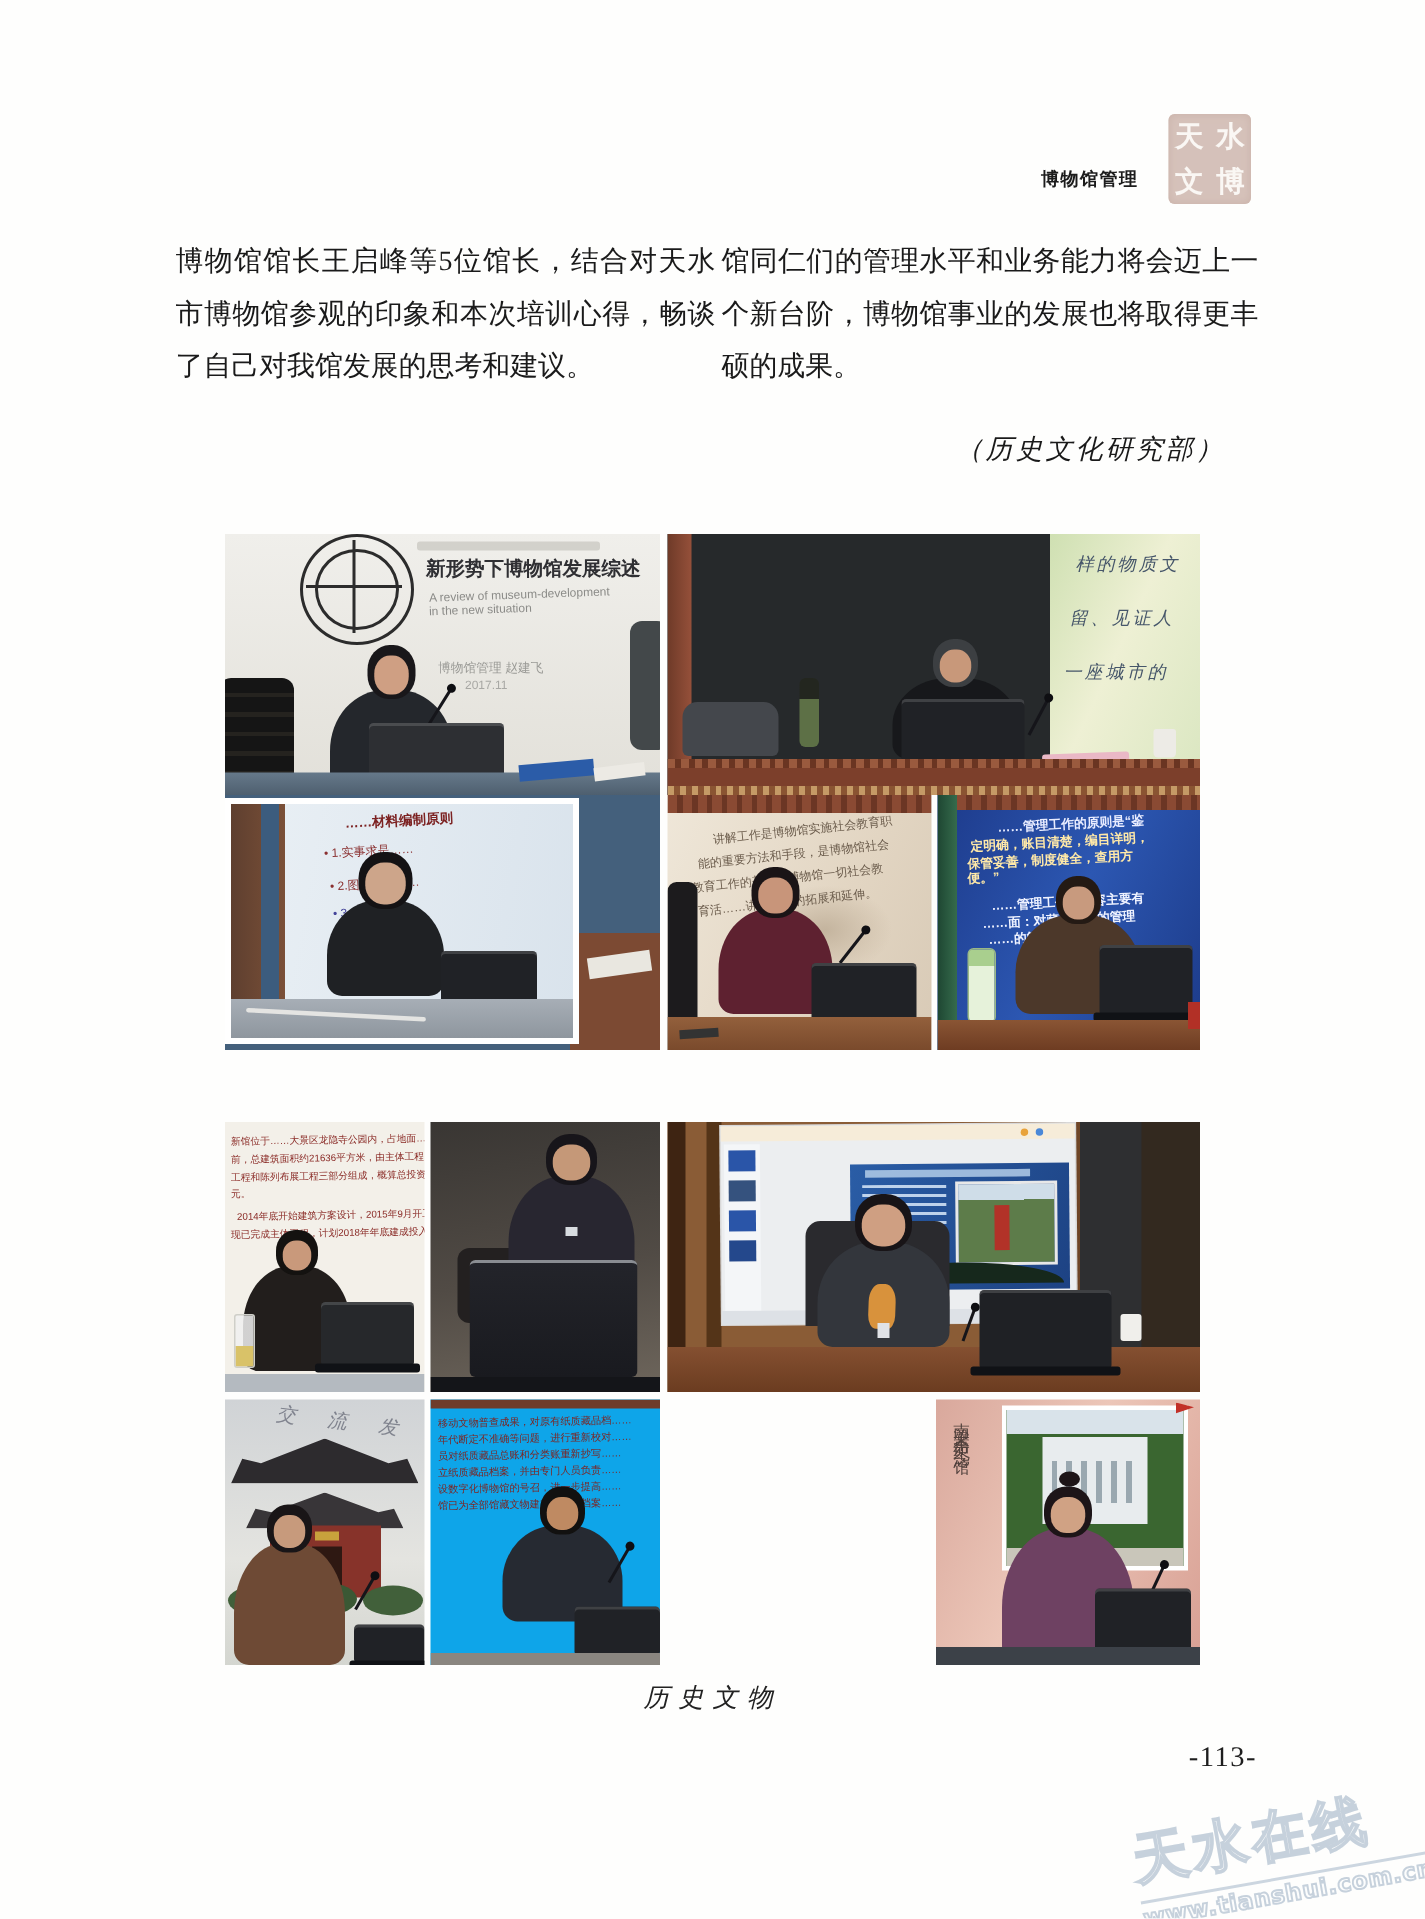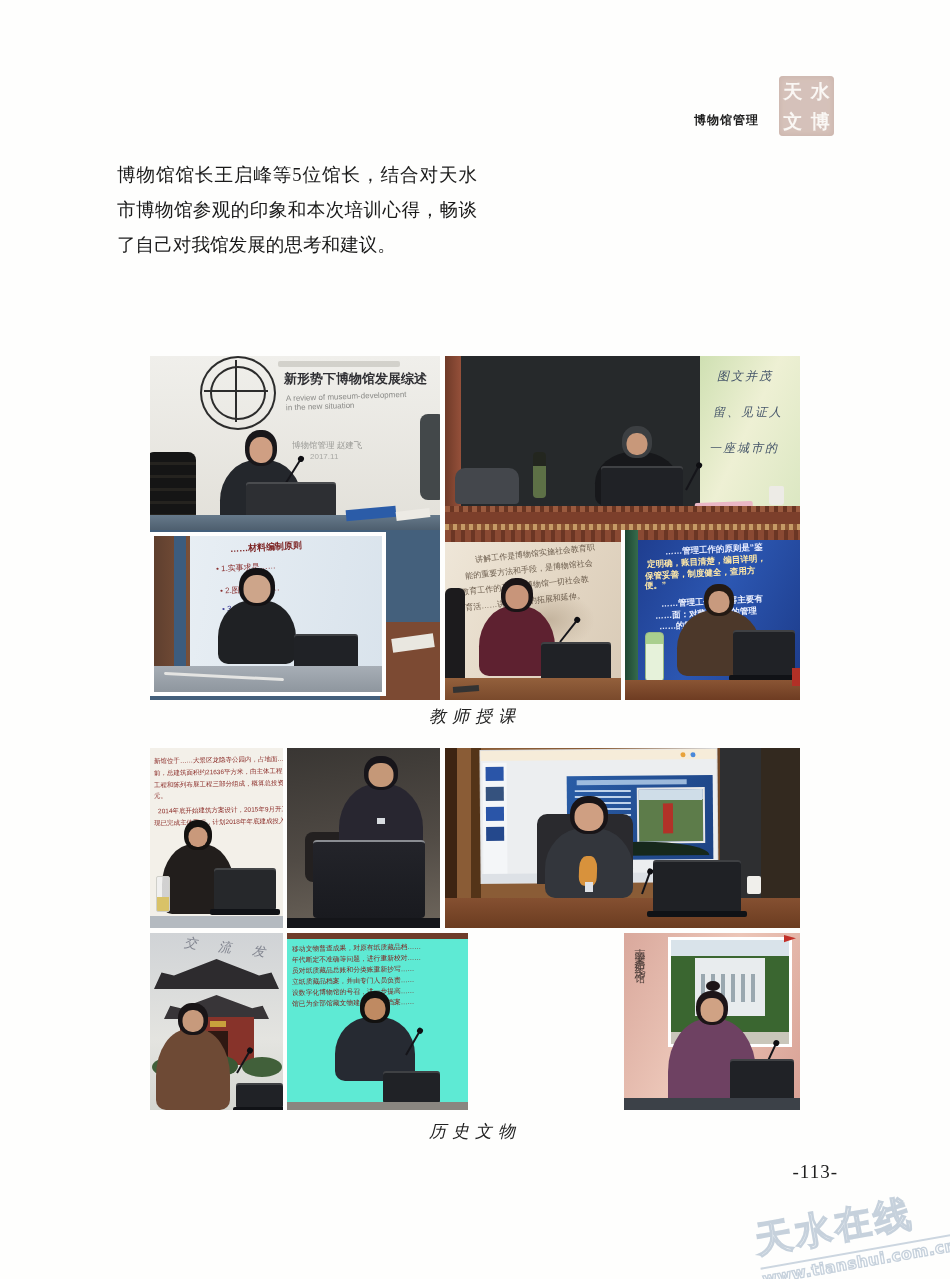--- a/index.html
+++ b/index.html
@@ -43,20 +43,24 @@
               font-size:19px;line-height:1;color:#faf6f2;font-weight:bold;">
     <span>天</span>
     <span>水</span>
     <span>文</span>
     <span>博</span>
   </div>
 
   <div class="abs col" style="left:117px;top:157px;width:360px;">
     <p>博物馆馆长王启峰等5位馆长，结合对天水市博物馆参观的印象和本次培训心得，畅谈了自己对我馆发展的思考和建议。</p>
   </div>
+  <div class="abs col" style="left:481px;top:157px;width:358px;">
+    <p>馆同仁们的管理水平和业务能力将会迈上一个新台阶，博物馆事业的发展也将取得更丰硕的成果。</p>
+    <p class="kai" style="margin-top:20px;text-align:right;padding-right:22px;font-size:18px;letter-spacing:2px;">（历史文化研究部）</p>
+  </div>
 
   <div class="abs" style="left:150px;top:356px;width:650px;height:344px;">
 
     <div class="ph" style="left:0;top:0;width:290px;height:174px;background:linear-gradient(180deg,#f0efeb,#e2e0d9);">
       <div class="abs" style="left:128px;top:5px;width:122px;height:6px;background:#c6c4be;opacity:.7;border-radius:2px;"></div>
       <div class="abs" style="left:50px;top:0;width:72px;height:70px;border:2px solid #2c2c2c;border-radius:50%;"></div>
       <div class="abs" style="left:60px;top:10px;width:52px;height:50px;border:2px solid #2c2c2c;border-radius:50%;"></div>
       <div class="abs" style="left:85px;top:4px;width:2px;height:62px;background:#2c2c2c;"></div>
       <div class="abs" style="left:54px;top:34px;width:64px;height:2px;background:#2c2c2c;"></div>
       <div class="scrline" style="left:134px;top:14px;font-size:13px;font-weight:700;color:#2f2f33;">新形势下博物馆发展综述</div>
@@ -89,21 +93,21 @@
           <div class="laptop" style="left:140px;top:98px;width:64px;height:40px;"></div>
           <div class="abs" style="left:0;bottom:0;width:100%;height:26px;background:linear-gradient(180deg,#a7aeb6,#8e969e);"></div>
           <div class="abs" style="left:10px;bottom:14px;width:120px;height:3px;background:#e4e4e2;border-radius:2px;transform:rotate(3deg);"></div>
         </div>
       </div>
     </div>
 
     <div class="ph" style="left:295px;top:0;width:355px;height:174px;background:#26292b;">
       <div class="abs" style="left:0;top:0;width:16px;height:100%;background:linear-gradient(90deg,#6e3a28,#95503a);"></div>
       <div class="abs" style="right:0;top:0;width:100px;height:100%;background:linear-gradient(115deg,#cfe0b2,#eef0d4 45%,#d9e6c0);"></div>
-      <div class="scrline kai" style="left:272px;top:12px;font-size:12px;color:#46566a;letter-spacing:2px;font-family:'Liberation Serif',serif;">图文并茂</div>
+      <div class="scrline kai" style="left:272px;top:12px;font-size:12px;color:#46566a;letter-spacing:2px;font-family:'Liberation Serif',serif;">样的物质文</div>
       <div class="scrline kai" style="left:268px;top:48px;font-size:12px;color:#46566a;letter-spacing:2px;font-family:'Liberation Serif',serif;">留、见证人</div>
       <div class="scrline kai" style="left:264px;top:84px;font-size:12px;color:#46566a;letter-spacing:2px;font-family:'Liberation Serif',serif;">一座城市的</div>
       <div class="person" style="left:150px;top:96px;width:84px;height:54px;background:#17181b;--hw:30px;--hh:32px;--hair:#3c3f42;--skin:#c8987a;"></div>
       <div class="abs" style="left:188px;top:112px;width:10px;height:8px;background:#8fa4c0;"></div>
       <div class="mic" style="left:240px;top:108px;height:26px;transform:rotate(28deg);"></div>
       <div class="abs" style="left:10px;top:112px;width:64px;height:36px;background:#44474c;border-radius:10px 10px 4px 4px;"></div>
       <div class="abs" style="left:88px;top:96px;width:13px;height:46px;background:linear-gradient(180deg,#23261f 0 30%,#5d7046 30%);border-radius:4px;"></div>
       <div class="laptop" style="left:156px;top:110px;width:82px;height:42px;"></div>
       <div class="abs" style="left:250px;top:146px;width:58px;height:20px;background:#eab8c6;transform:rotate(-2deg);border-radius:2px;
                   display:flex;align-items:center;justify-content:center;">
@@ -141,21 +145,20 @@
       <div class="scrline" style="left:30px;top:78px;font-size:8.5px;font-weight:bold;color:#eef2ff;transform:rotate(-3deg);">……面：对藏品本身的管理</div>
       <div class="scrline" style="left:34px;top:90px;font-size:8.5px;font-weight:bold;color:#eef2ff;transform:rotate(-3deg);">……的管理。</div>
       <div class="person" style="left:52px;top:80px;width:84px;height:66px;background:#4c382a;--hw:30px;--hh:32px;--hair:#241a14;--skin:#c89a7e;"></div>
       <div class="abs" style="left:20px;top:102px;width:17px;height:48px;background:linear-gradient(180deg,#a9cf8e 0 11px,#e6f2da 11px);border:1px solid #9ab886;border-radius:4px;"></div>
       <div class="laptop" style="left:108px;top:100px;width:62px;height:46px;"></div>
       <div class="abs" style="left:0;bottom:0;width:100%;height:20px;background:linear-gradient(180deg,#8a5534,#6e3c22);"></div>
       <div class="abs" style="right:0;bottom:14px;width:8px;height:18px;background:#b23026;"></div>
     </div>
   </div>
 
-  <div class="caption" style="top:705px;">教师授课</div>
 
   <div class="abs" style="left:150px;top:748px;width:650px;height:362px;">
 
     <div class="ph" style="left:0;top:0;width:133px;height:180px;background:#f3f0e9;">
       <div class="scrline" style="left:4px;top:8px;font-size:6.5px;color:#8a2a26;transform:rotate(-1deg);">新馆位于……大景区龙隐寺公园内，占地面……</div>
       <div class="scrline" style="left:4px;top:20px;font-size:6.5px;color:#8a2a26;transform:rotate(-1deg);">前，总建筑面积约21636平方米，由主体工程……</div>
       <div class="scrline" style="left:4px;top:32px;font-size:6.5px;color:#8a2a26;transform:rotate(-1deg);">工程和陈列布展工程三部分组成，概算总投资……</div>
       <div class="scrline" style="left:4px;top:44px;font-size:6.5px;color:#8a2a26;transform:rotate(-1deg);">元。</div>
       <div class="scrline" style="left:8px;top:58px;font-size:6.5px;color:#8a2a26;transform:rotate(-1deg);">2014年底开始建筑方案设计，2015年9月开工建……</div>
       <div class="scrline" style="left:4px;top:70px;font-size:6.5px;color:#8a2a26;transform:rotate(-1deg);">现已完成主体工程，计划2018年年底建成投入……</div>
@@ -181,21 +184,21 @@
       <div class="abs" style="left:60px;top:88px;width:16px;height:6px;background:#c8a23c;"></div>
       <div class="abs" style="left:58px;top:98px;width:20px;height:34px;background:#2e1812;"></div>
       <div class="abs" style="left:2px;top:124px;width:40px;height:20px;background:#41603a;border-radius:50%;"></div>
       <div class="abs" style="left:44px;top:122px;width:44px;height:22px;background:#3a5834;border-radius:50%;"></div>
       <div class="abs" style="left:92px;top:124px;width:40px;height:20px;background:#41603a;border-radius:50%;"></div>
       <div class="person" style="left:6px;top:96px;width:74px;height:81px;background:#6e4a35;--hw:30px;--hh:32px;--hair:#191517;--skin:#c79a7c;"></div>
       <div class="mic" style="left:86px;top:116px;height:24px;transform:rotate(30deg);"></div>
       <div class="laptop" style="left:86px;top:150px;width:47px;height:25px;"></div>
     </div>
 
-    <div class="ph" style="left:137px;top:185px;width:181px;height:177px;background:#5eead4;">
+    <div class="ph" style="left:137px;top:185px;width:153px;height:177px;background:#0ea5e9;">
       <div class="abs" style="left:0;top:0;width:100%;height:6px;background:#6e3c2a;"></div>
       <div class="scrline" style="left:5px;top:10px;font-size:6.8px;color:#7e2522;transform:rotate(-1deg);">移动文物普查成果，对原有纸质藏品档……</div>
       <div class="scrline" style="left:5px;top:21px;font-size:6.8px;color:#7e2522;transform:rotate(-1deg);">年代断定不准确等问题，进行重新校对……</div>
       <div class="scrline" style="left:5px;top:32px;font-size:6.8px;color:#7e2522;transform:rotate(-1deg);">员对纸质藏品总账和分类账重新抄写……</div>
       <div class="scrline" style="left:5px;top:43px;font-size:6.8px;color:#7e2522;transform:rotate(-1deg);">立纸质藏品档案，并由专门人员负责……</div>
       <div class="scrline" style="left:5px;top:54px;font-size:6.8px;color:#7e2522;transform:rotate(-1deg);">设数字化博物馆的号召，进一步提高……</div>
       <div class="scrline" style="left:5px;top:65px;font-size:6.8px;color:#7e2522;transform:rotate(-1deg);">馆已为全部馆藏文物建立了电子档案……</div>
       <div class="person" style="left:48px;top:84px;width:80px;height:64px;background:#262a32;--hw:30px;--hh:32px;--hair:#121110;--skin:#bf8a62;"></div>
       <div class="mic" style="left:118px;top:96px;height:26px;transform:rotate(30deg);"></div>
       <div class="laptop" style="left:96px;top:138px;width:57px;height:32px;"></div>

